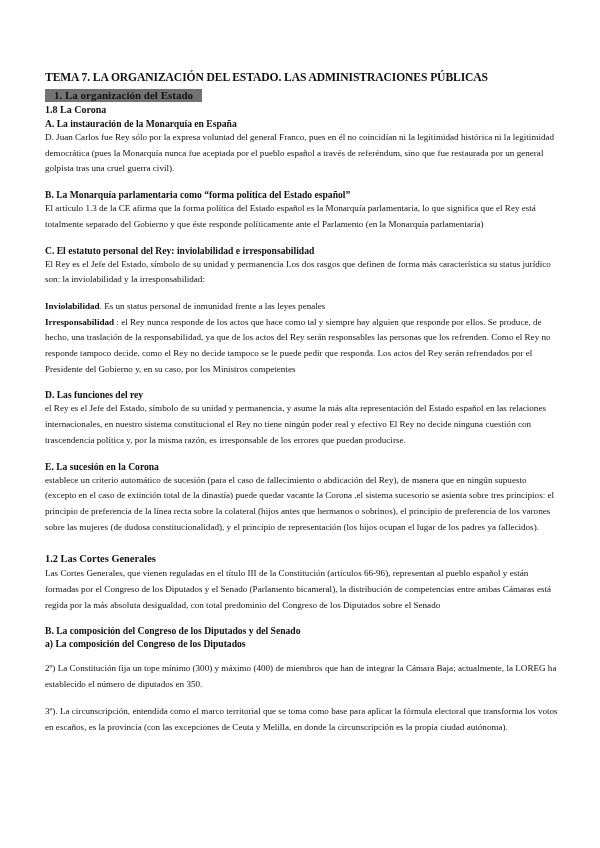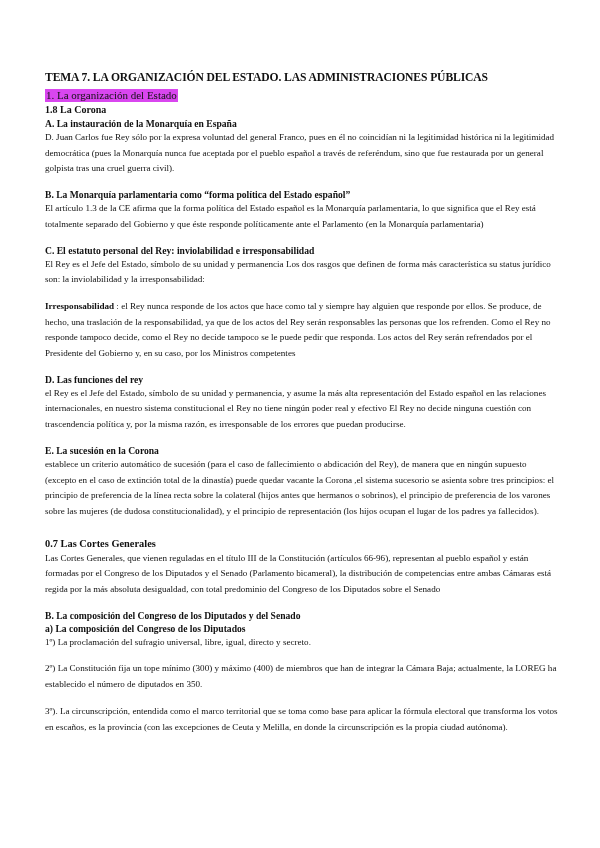--- a/index.html
+++ b/index.html
@@ -23,26 +23,26 @@
     }
     .doc-title {
       font-weight: bold;
       font-size: 11.6px;
       line-height: 14px;
       margin: 0;
       letter-spacing: -0.1px;
     }
     .h1 {
       display: inline-block;
-      font-weight: normal;
+      font-weight: bold;
       font-size: 11px;
       line-height: 13px;
       margin: 1px 0 0 0;
-      padding: 0 1px;
-      background: #d946ef;
+      padding: 0 9px;
+      background: #737373;
     }
     .h2 {
       font-weight: bold;
       font-size: 10px;
       line-height: 14px;
       margin: 0;
     }
     .h3 {
       font-weight: bold;
       font-size: 9.6px;
@@ -86,42 +86,42 @@
   <div class="h3">B. La Monarquía parlamentaria como “forma política del Estado español”</div>
   <p>El artículo 1.3 de la CE afirma que la forma política del Estado español es la Monarquía parlamentaria, lo que significa que el Rey está totalmente separado del Gobierno y que éste responde políticamente ante el Parlamento (en la Monarquía parlamentaria)</p>
 
   <div class="gap-m"></div>
 
   <div class="h3">C. El estatuto personal del Rey: inviolabilidad e irresponsabilidad</div>
   <p>El Rey es el Jefe del Estado, símbolo de su unidad y permanencia Los dos rasgos que definen de forma más característica su status jurídico son: la inviolabilidad y la irresponsabilidad:</p>
 
   <div class="gap-m"></div>
 
+  <p><span class="term">Inviolabilidad</span><span>. Es un status personal de inmunidad frente a las leyes penales</span></p>
   <p><span class="term">Irresponsabilidad</span><span> : el Rey nunca responde de los actos que hace como tal y siempre hay alguien que responde por ellos. Se produce, de hecho, una traslación de la responsabilidad, ya que de los actos del Rey serán responsables las personas que los refrenden. Como el Rey no responde tampoco decide, como el Rey no decide tampoco se le puede pedir que responda. Los actos del Rey serán refrendados por el Presidente del Gobierno y, en su caso, por los Ministros competentes</span></p>
 
   <div class="gap-m"></div>
 
   <div class="h3">D. Las funciones del rey</div>
   <p> el Rey es el Jefe del Estado, símbolo de su unidad y permanencia, y asume la más alta representación del Estado español en las relaciones internacionales, en nuestro sistema constitucional el Rey no tiene ningún poder real y efectivo El Rey no decide ninguna cuestión con trascendencia política y, por la misma razón, es irresponsable de los errores que puedan producirse.</p>
 
   <div class="gap-m"></div>
 
   <div class="h3">E. La sucesión en la Corona</div>
   <p> establece un criterio automático de sucesión (para el caso de fallecimiento o abdicación del Rey), de manera que en ningún supuesto (excepto en el caso de extinción total de la dinastía) puede quedar vacante la Corona ,el sistema sucesorio se asienta sobre tres principios: el principio de preferencia de la línea recta sobre la colateral (hijos antes que hermanos o sobrinos), el principio de preferencia de los varones sobre las mujeres (de dudosa constitucionalidad), y el principio de representación (los hijos ocupan el lugar de los padres ya fallecidos).</p>
 
   <div class="gap-l"></div>
 
-  <div class="h2big">0.7 Las Cortes Generales</div>
+  <div class="h2big">1.2 Las Cortes Generales</div>
   <p>Las Cortes Generales, que vienen reguladas en el título III de la Constitución (artículos 66-96), representan al pueblo español y están formadas por el Congreso de los Diputados y el Senado (Parlamento bicameral), la distribución de competencias entre ambas Cámaras está regida por la más absoluta desigualdad, con total predominio del Congreso de los Diputados sobre el Senado</p>
 
   <div class="gap-m"></div>
 
   <div class="h3">B. La composición del Congreso de los Diputados y del Senado</div>
   <div class="h3">a) La composición del Congreso de los Diputados</div>
-  <p>1º) La proclamación del sufragio universal, libre, igual, directo y secreto.</p>
 
   <div class="gap-m"></div>
 
   <p>2º) La Constitución fija un tope mínimo (300) y máximo (400) de miembros que han de integrar la Cámara Baja; actualmente, la LOREG ha establecido el número de diputados en 350.</p>
 
   <div class="gap-m"></div>
 
   <p>3º). La circunscripción, entendida como el marco territorial que se toma como base para aplicar la fórmula electoral que transforma los votos en escaños, es la provincia (con las excepciones de Ceuta y Melilla, en donde la circunscripción es la propia ciudad autónoma).</p>
 
 </div>

